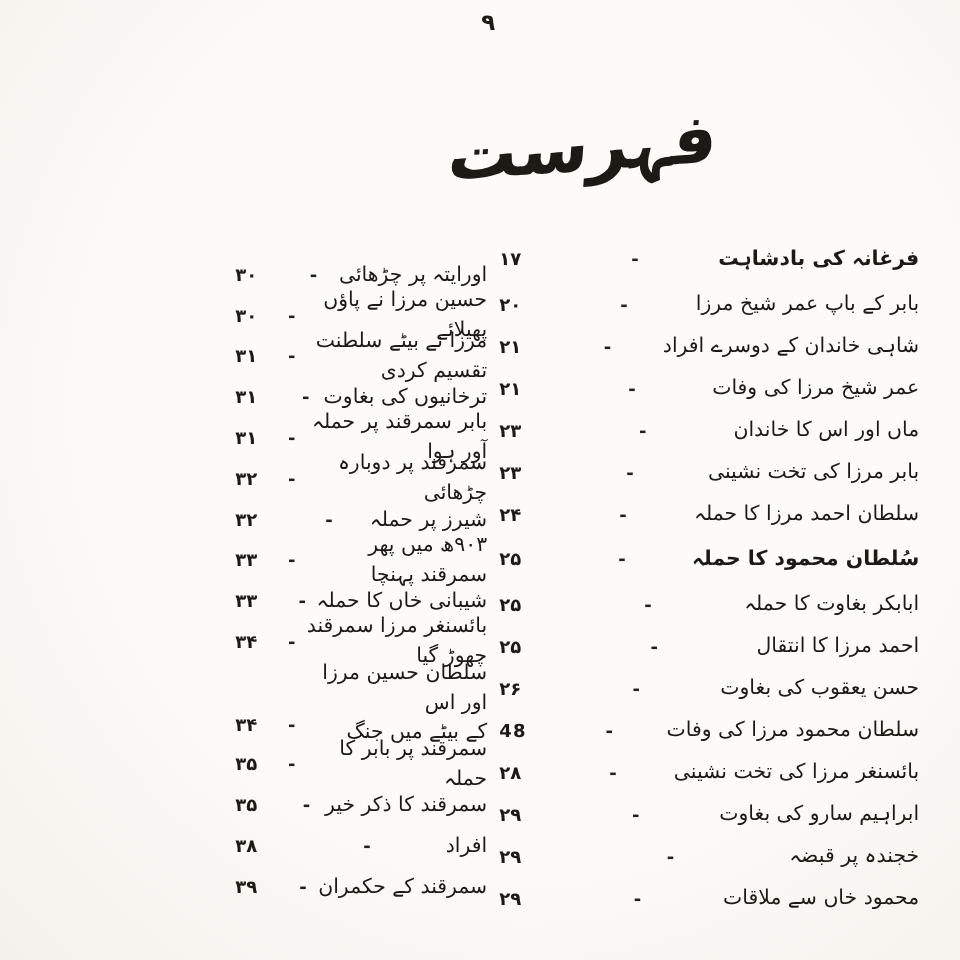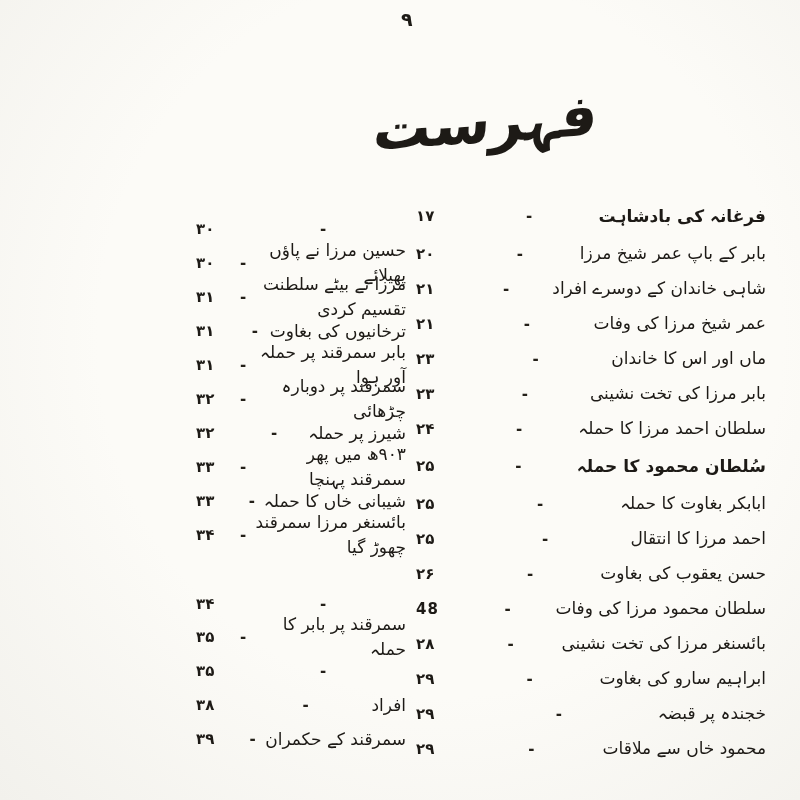--- a/index.html
+++ b/index.html
@@ -137,20 +137,21 @@
       <span class="dash">-</span>
       <span class="ttl">محمود خاں سے ملاقات</span>
     </div>
   </div>
 
   <div class="col col-left">
 
     <div class="row">
       <span class="num">۳۰</span>
       <span class="dash">-</span>
+      <span class="ttl">اورایتہ پر چڑھائی</span>
     </div>
     <div class="row">
       <span class="num">۳۰</span>
       <span class="dash">-</span>
       <span class="ttl">حسین مرزا نے پاؤں پھیلائے</span>
     </div>
     <div class="row">
       <span class="num">۳۱</span>
       <span class="dash">-</span>
       <span class="ttl">مرزا نے بیٹے سلطنت تقسیم کردی</span>
@@ -186,29 +187,32 @@
       <span class="ttl">شیبانی خاں کا حملہ</span>
     </div>
     <div class="row">
       <span class="num">۳۴</span>
       <span class="dash">-</span>
       <span class="ttl">بائسنغر مرزا سمرقند چھوڑ گیا</span>
     </div>
     <div class="row two">
       <span class="num">۳۴</span>
       <span class="dash">-</span>
+      <span class="ttl">سلطان حسین مرزا اور اس
+کے بیٹے میں جنگ</span>
     </div>
     <div class="row">
       <span class="num">۳۵</span>
       <span class="dash">-</span>
       <span class="ttl">سمرقند پر بابر کا حملہ</span>
     </div>
     <div class="row">
       <span class="num">۳۵</span>
       <span class="dash">-</span>
+      <span class="ttl">سمرقند کا ذکر خیر</span>
     </div>
     <div class="row">
       <span class="num">۳۸</span>
       <span class="dash">-</span>
       <span class="ttl">افراد</span>
     </div>
     <div class="row">
       <span class="num">۳۹</span>
       <span class="dash">-</span>
       <span class="ttl">سمرقند کے حکمران</span>

